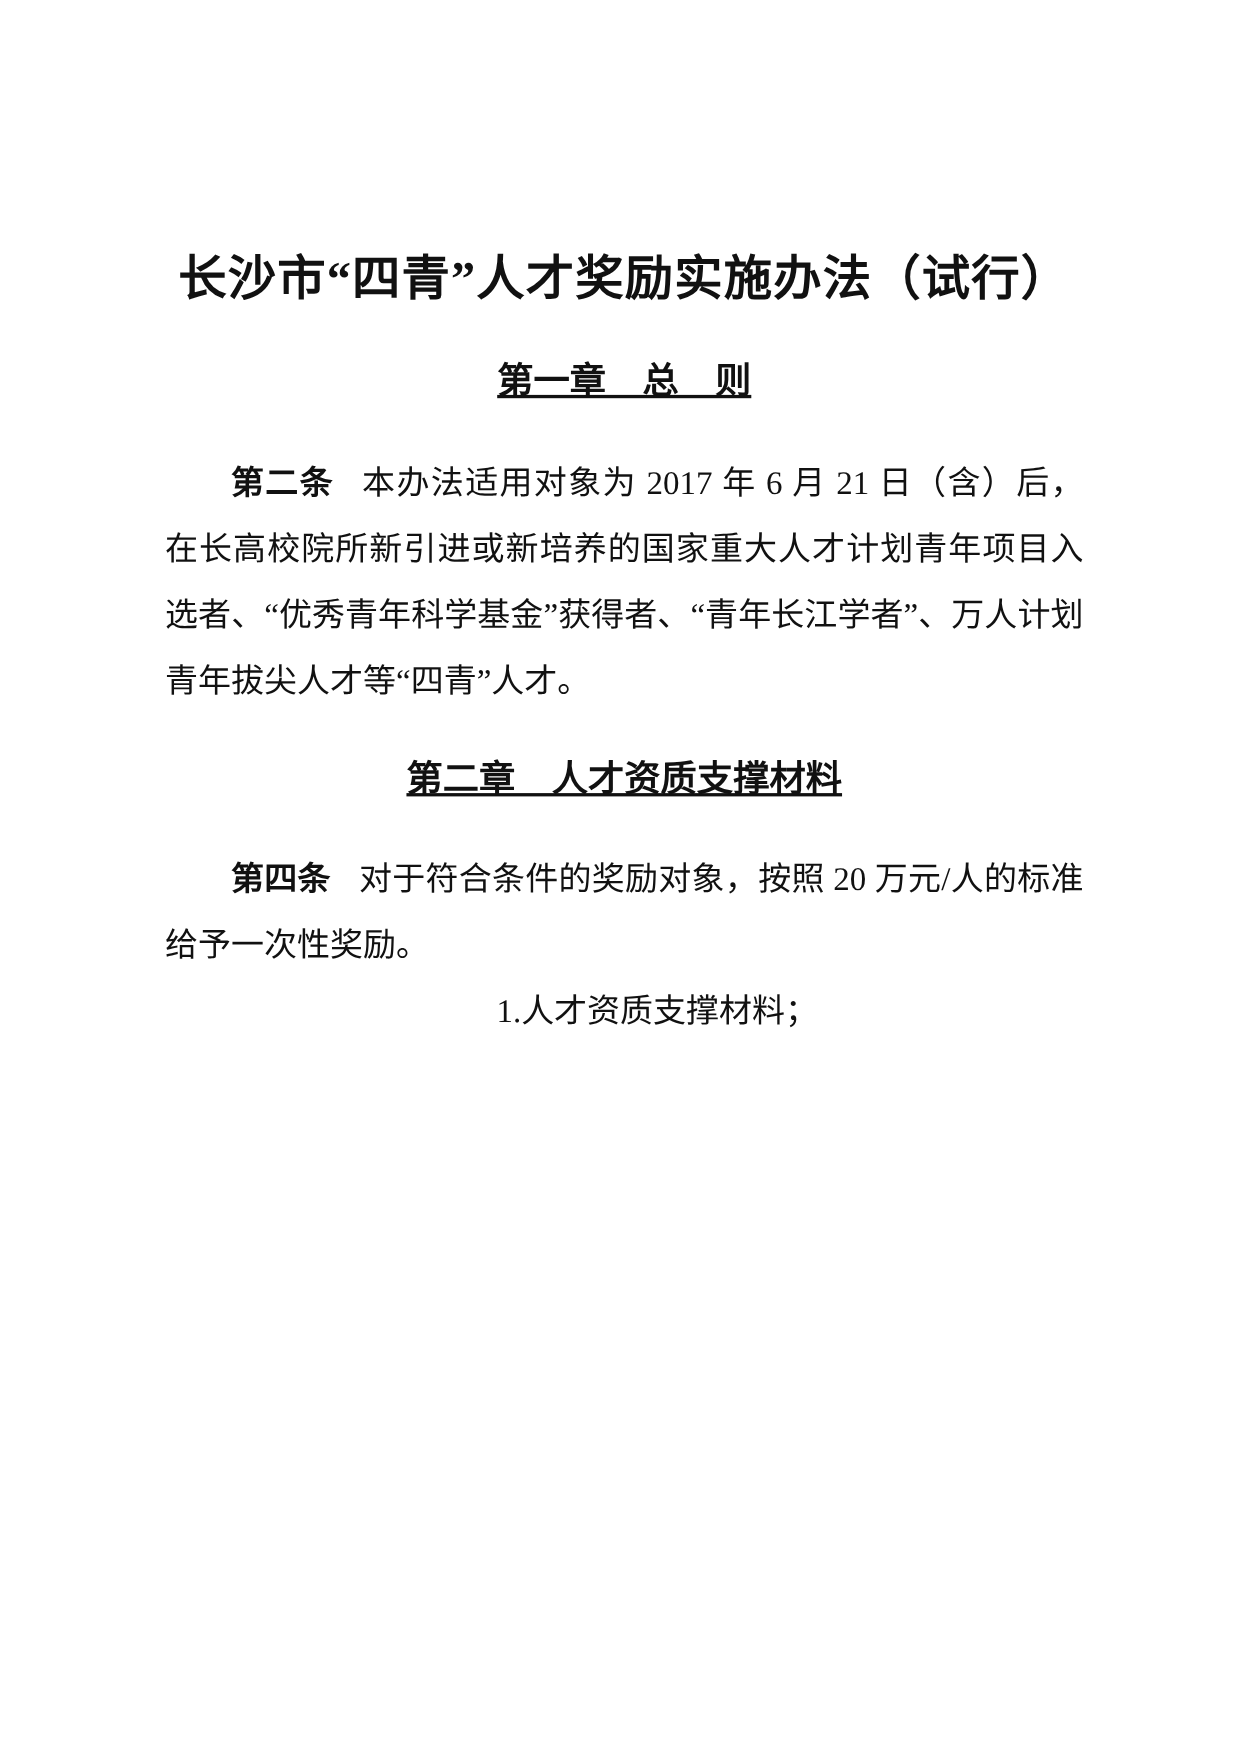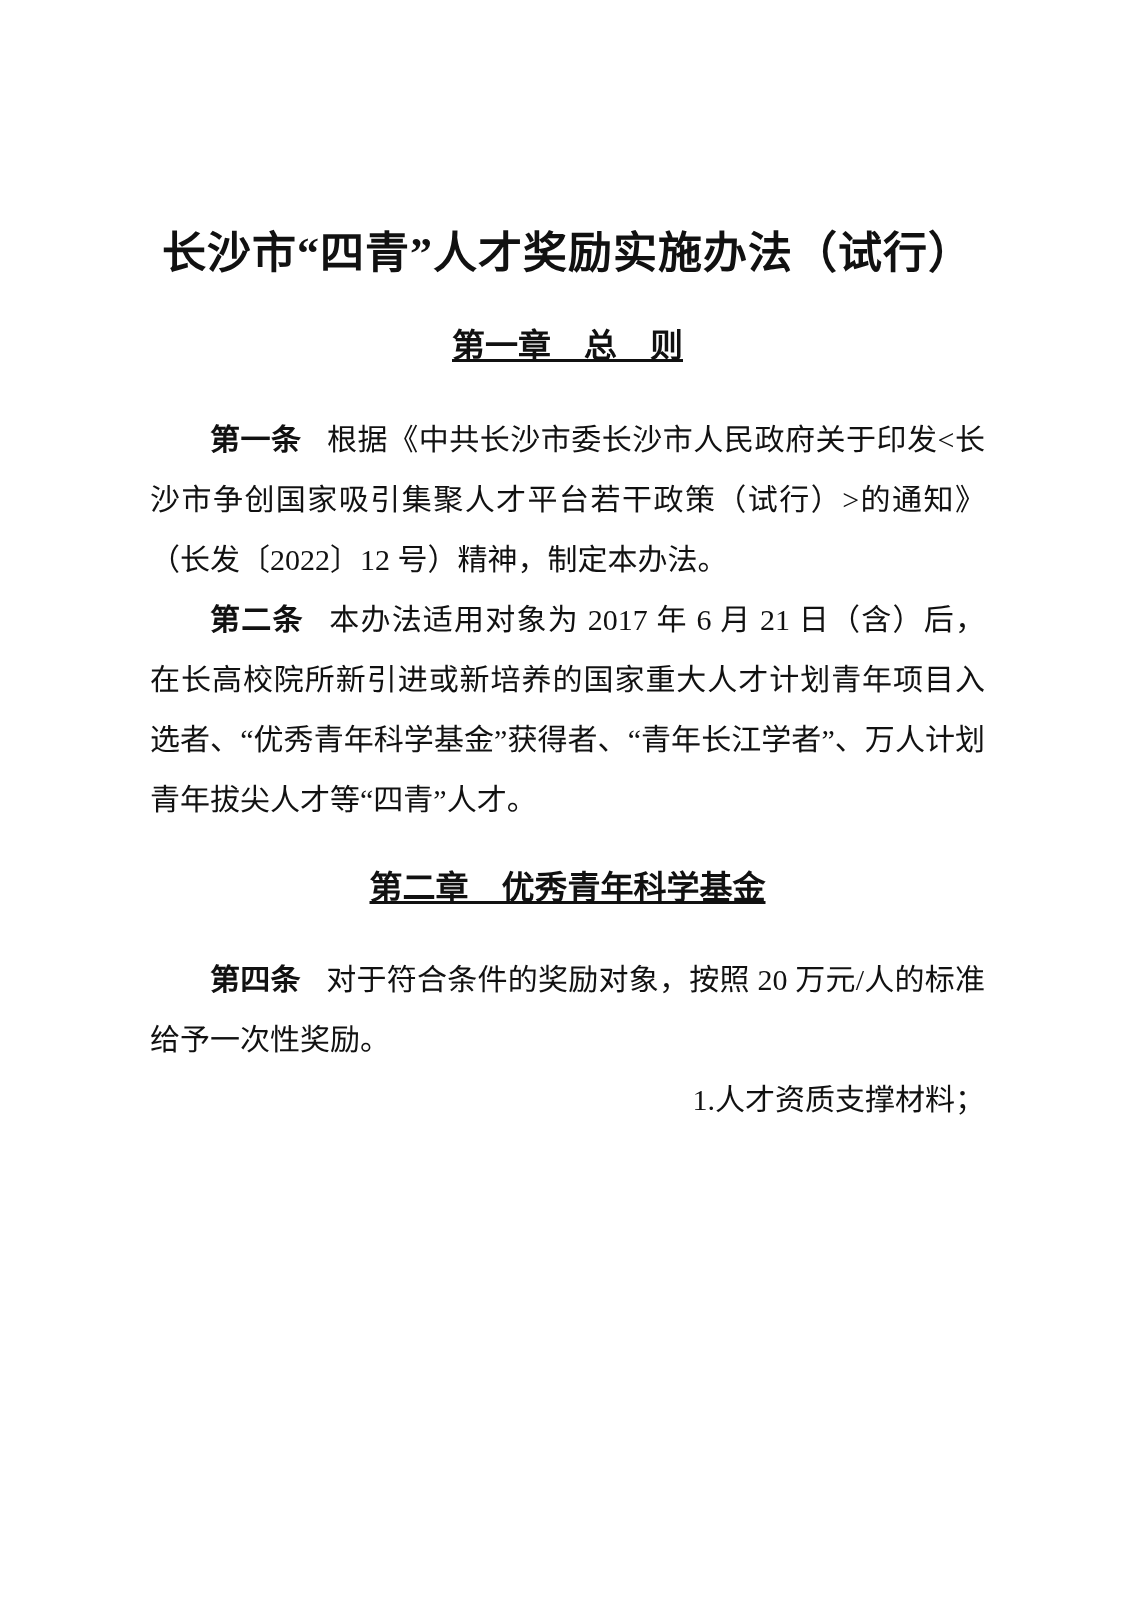--- a/index.html
+++ b/index.html
@@ -55,21 +55,21 @@
     word-break: break-all;
     font-family: "Liberation Serif", "DejaVu Serif", serif;
   }
   .para .lead {
     font-weight: bold;
     margin-right: 0.85em;
   }
   .list-para {
     margin: 0;
     text-indent: 2em;
-    text-align: right;
+    text-align: center;
   }
   .page-footer {
     position: absolute;
     left: 150px;
     top: 1448px;
     font-size: 28px;
     line-height: 34px;
     color: #222222;
     letter-spacing: 2px;
     font-family: "Liberation Serif", "DejaVu Serif", serif;
@@ -80,26 +80,25 @@
 
 <div class="page">
   <div class="content">
 
     <h1 class="doc-title">长沙市“四青”人才奖励实施办法（试行）</h1>
 
     <h2 class="chapter-heading">第一章　总　则</h2>
 
     <div class="body-text">
 
-      <p class="para"><span class="lead">第一条</span><span>根据《中共长沙市委长沙市人民政府关于印发&lt;长沙市争创国家吸引集聚人才平台若干政策（试行）&gt;的通知》（长发〔2022〕12 号）精神，制定本办法。</span></p>
 
       <p class="para"><span class="lead">第二条</span><span>本办法适用对象为 2017 年 6 月 21 日（含）后，在长高校院所新引进或新培养的国家重大人才计划青年项目入选者、“优秀青年科学基金”获得者、“青年长江学者”、万人计划青年拔尖人才等“四青”人才。</span></p>
 
 
-      <h2 class="chapter-heading second">第二章　优秀青年科学基金</h2>
+      <h2 class="chapter-heading second">第二章　人才资质支撑材料</h2>
 
       <p class="para"><span class="lead">第四条</span><span>对于符合条件的奖励对象，按照 20 万元/人的标准给予一次性奖励。</span></p>
 
 
       <p class="para list-para">1.人才资质支撑材料；</p>
 
 
 
     </div>
   </div>

